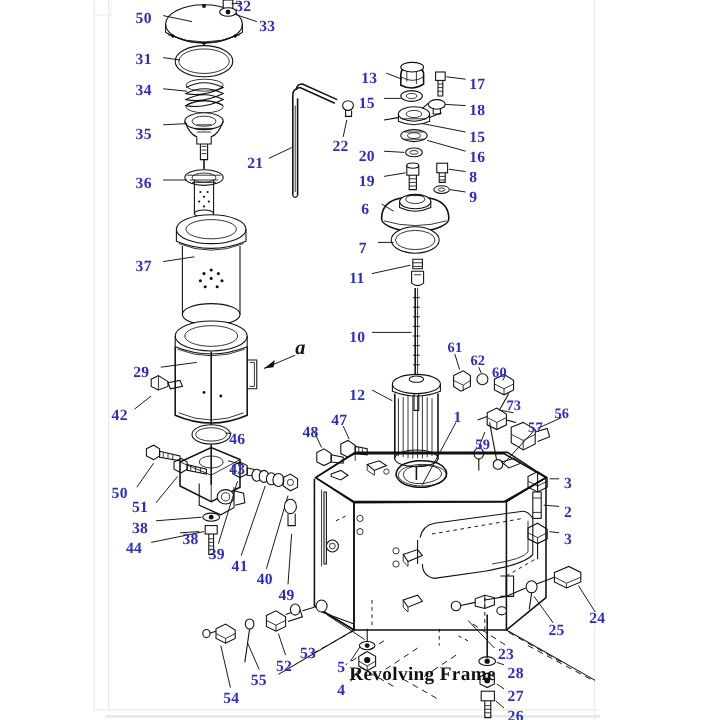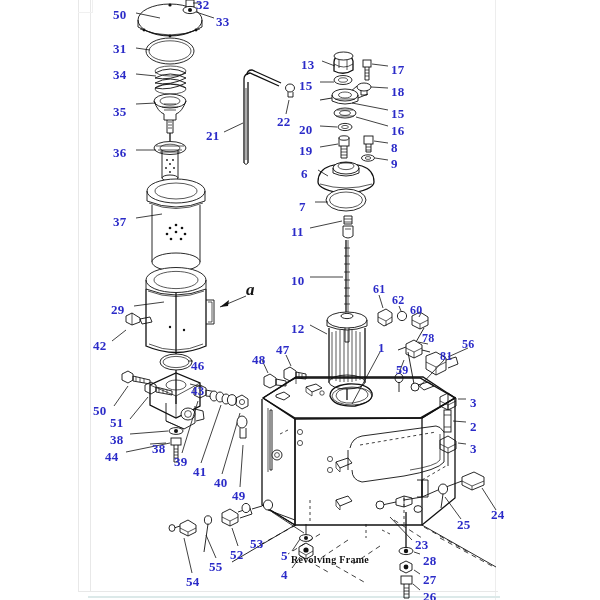--- a/index.html
+++ b/index.html
@@ -26,21 +26,21 @@
     font-weight:700;
     line-height:1;
     white-space:nowrap;
     letter-spacing:.2px;
   }
   .num.sm{font-size:12px;}
   .caption{
     position:absolute;
     color:#111111;
     font-family:"Liberation Serif", serif;
-    font-size:10px;
+    font-size:16px;
     font-weight:700;
     white-space:nowrap;
     letter-spacing:.3px;
   }
   .letter{
     position:absolute;color:#111;font-family:"Liberation Serif",serif;
     font-size:17px;font-style:italic;font-weight:700;
   }
   svg.art{position:absolute;left:0;top:0;width:600px;height:600px;}
   .ln{stroke:#111;stroke-width:0.9;fill:none;}
@@ -598,27 +598,27 @@
   <div class="num" style="left:301px;top:167px">6</div>
   <div class="num" style="left:299px;top:200px">7</div>
   <div class="num" style="left:113px;top:215px">37</div>
   <div class="num" style="left:291px;top:225px">11</div>
   <div class="num" style="left:291px;top:274px">10</div>
   <div class="num" style="left:111px;top:303px">29</div>
   <div class="num sm" style="left:373px;top:283px">61</div>
   <div class="num sm" style="left:392px;top:294px">62</div>
   <div class="num sm" style="left:410px;top:304px">60</div>
   <div class="num" style="left:291px;top:322px">12</div>
-  <div class="num sm" style="left:422px;top:332px">78</div>
+  <div class="num sm" style="left:422px;top:332px">73</div>
   <div class="num sm" style="left:462px;top:338px">56</div>
   <div class="num" style="left:93px;top:339px">42</div>
   <div class="num" style="left:252px;top:353px">48</div>
   <div class="num" style="left:276px;top:343px">47</div>
   <div class="num sm" style="left:396px;top:364px">59</div>
-  <div class="num sm" style="left:440px;top:350px">81</div>
+  <div class="num sm" style="left:440px;top:350px">57</div>
   <div class="num" style="left:191px;top:359px">46</div>
   <div class="num" style="left:378px;top:341px">1</div>
   <div class="num" style="left:191px;top:384px">43</div>
   <div class="num" style="left:93px;top:404px">50</div>
   <div class="num" style="left:110px;top:416px">51</div>
   <div class="num" style="left:470px;top:396px">3</div>
   <div class="num" style="left:470px;top:420px">2</div>
   <div class="num" style="left:110px;top:433px">38</div>
   <div class="num" style="left:152px;top:442px">38</div>
   <div class="num" style="left:470px;top:442px">3</div>

